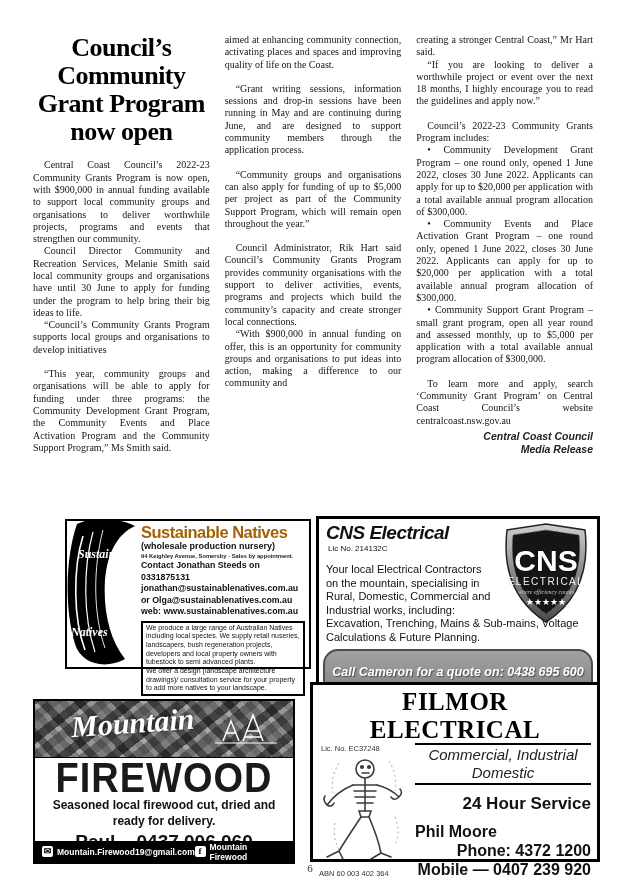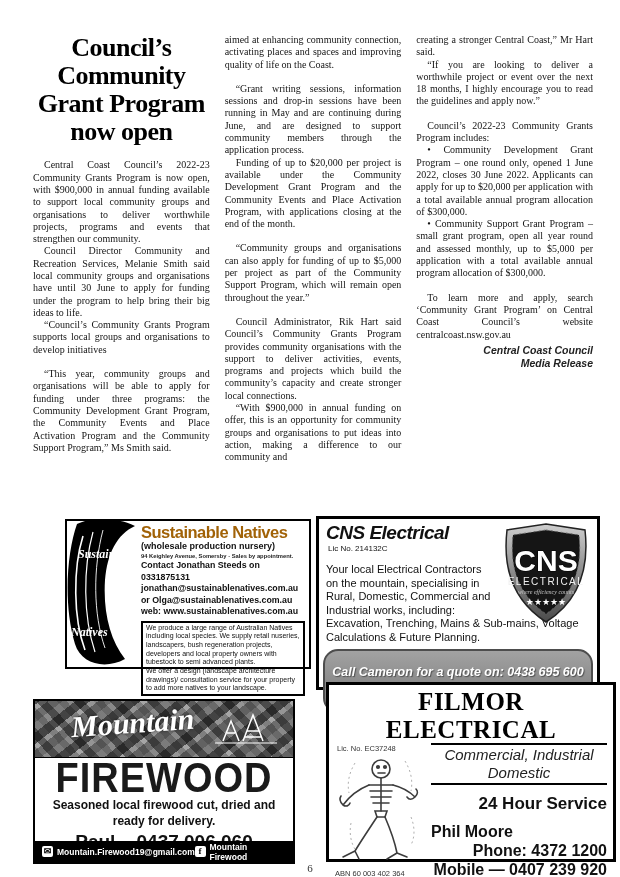--- a/index.html
+++ b/index.html
@@ -49,21 +49,21 @@
   .fw-script{position:absolute;left:36px;top:6px;color:#fff;font:italic bold 30px/32px "Liberation Serif",serif;transform:rotate(-4deg);text-shadow:0 0 3px rgba(0,0,0,.7);}
   .fw-trees{position:absolute;right:14px;top:6px;width:66px;height:40px;}
   .fw-title{font:bold 38px/38px "Liberation Sans",sans-serif;text-align:center;letter-spacing:1px;margin-top:-2px;transform:scaleY(1.12);transform-origin:top;color:#1a1a1a;}
   .fw-line1{font:bold 12px/15.5px "Liberation Sans",sans-serif;text-align:center;padding:4px 12px 0 12px;}
   .fw-phone{font:bold 19px/22px "Liberation Sans",sans-serif;text-align:center;margin-top:2px;}
   .fw-footer{position:absolute;bottom:0;left:0;right:0;height:21px;background:#000;color:#fff;display:flex;justify-content:space-between;align-items:center;padding:0 7px;}
   .fw-footer .item{display:flex;align-items:center;gap:4px;font:bold 8.5px/10px "Liberation Sans",sans-serif;}
   .sq-icon{display:inline-flex;align-items:center;justify-content:center;width:11px;height:11px;background:#fff;color:#000;border-radius:2px;font:bold 9px/9px "Liberation Serif",serif;}
 
   
-  .ad-fm{left:310px;top:682px;width:290px;height:180px;border:3px solid #000;padding:2px 6px;margin-left:16px;}
+  .ad-fm{left:310px;top:682px;width:290px;height:180px;border:3px solid #000;padding:2px 6px;}
   .fm-title{font:bold 25px/27px "Liberation Serif",serif;text-align:center;letter-spacing:0.5px;transform:scaleY(1.05);transform-origin:top;color:#000;}
   .fm-body{display:flex;margin-top:1px;}
   .fm-left{width:92px;position:relative;}
   .fm-lic{font:7.5px/9px "Liberation Sans",sans-serif;color:#333;margin:2px 0 0 2px;}
   .fm-abn{position:absolute;bottom:1px;left:0;font:7.5px/9px "Liberation Sans",sans-serif;color:#333;}
   .fm-right{flex:1;padding-left:4px;}
   .rule{border-top:2px solid #000;margin:1px 0;}
   .fm-serv{font:italic 15px/18px "Liberation Sans",sans-serif;text-align:center;color:#222;}
   .fm-24{font:bold 17px/20px "Liberation Sans",sans-serif;text-align:right;margin:9px 0 8px 0;}
   .fm-name{font:bold 16px/19px "Liberation Sans",sans-serif;}
@@ -80,30 +80,30 @@
     <div class="col">
       <h1 class="headline">Council’s Community Grant Program now open</h1>
       <p class="ind">Central Coast Council’s 2022-23 Community Grants Program is now open, with $900,000 in annual funding available to support local community groups and organisations to deliver worthwhile projects, programs and events that strengthen our community.</p>
       <p class="ind">Council Director Community and Recreation Services, Melanie Smith said local community groups and organisations have until 30 June to apply for funding under the program to help bring their big ideas to life.</p>
       <p class="ind">“Council’s Community Grants Program supports local groups and organisations to develop initiatives</p>
       <p class="ind gap">“This year, community groups and organisations will be able to apply for funding under three programs: the Community Development Grant Program, the Community Events and Place Activation Program and the Community Support Program,” Ms Smith said.</p>
     </div>
     <div class="col">
       <p>aimed at enhancing community connection, activating places and spaces and improving quality of life on the Coast.</p>
       <p class="ind gap">“Grant writing sessions, information sessions and drop-in sessions have been running in May and are continuing during June, and are designed to support community members through the application process.</p>
-      <p class="ind">Funding of up to $20,000 per project is available under the Community Development Grant Program and the Community Events and Place Activation Program, with applications closing at the end of the month.</p>
       <p class="ind gap">“Community groups and organisations can also apply for funding of up to $5,000 per project as part of the Community Support Program, which will remain open throughout the year.”</p>
       <p class="ind gap">Council Administrator, Rik Hart said Council’s Community Grants Program provides community organisations with the support to deliver activities, events, programs and projects which build the community’s capacity and create stronger local connections.</p>
       <p class="ind">“With $900,000 in annual funding on offer, this is an opportunity for community groups and organisations to put ideas into action, making a difference to our community and</p>
     </div>
     <div class="col">
       <p>creating a stronger Central Coast,” Mr Hart said.</p>
       <p class="ind">“If you are looking to deliver a worthwhile project or event over the next 18 months, I highly encourage you to read the guidelines and apply now.”</p>
       <p class="ind gap">Council’s 2022-23 Community Grants Program includes:</p>
       <p class="ind">• Community Development Grant Program – one round only, opened 1 June 2022, closes 30 June 2022. Applicants can apply for up to $20,000 per application with a total available annual program allocation of $300,000.</p>
+      <p class="ind">• Community Events and Place Activation Grant Program – one round only, opened 1 June 2022, closes 30 June 2022. Applicants can apply for up to $20,000 per application with a total available annual program allocation of $300,000.</p>
       <p class="ind">• Community Support Grant Program – small grant program, open all year round and assessed monthly, up to $5,000 per application with a total available annual program allocation of $300,000.</p>
       <p class="ind gap">To learn more and apply, search ‘Community Grant Program’ on Central Coast Council’s website centralcoast.nsw.gov.au</p>
       <div class="byline">
         <div>Central Coast Council</div>
         <div>Media Release</div>
       </div>
     </div>
   </div>
 
   <div class="ad ad-sn">

